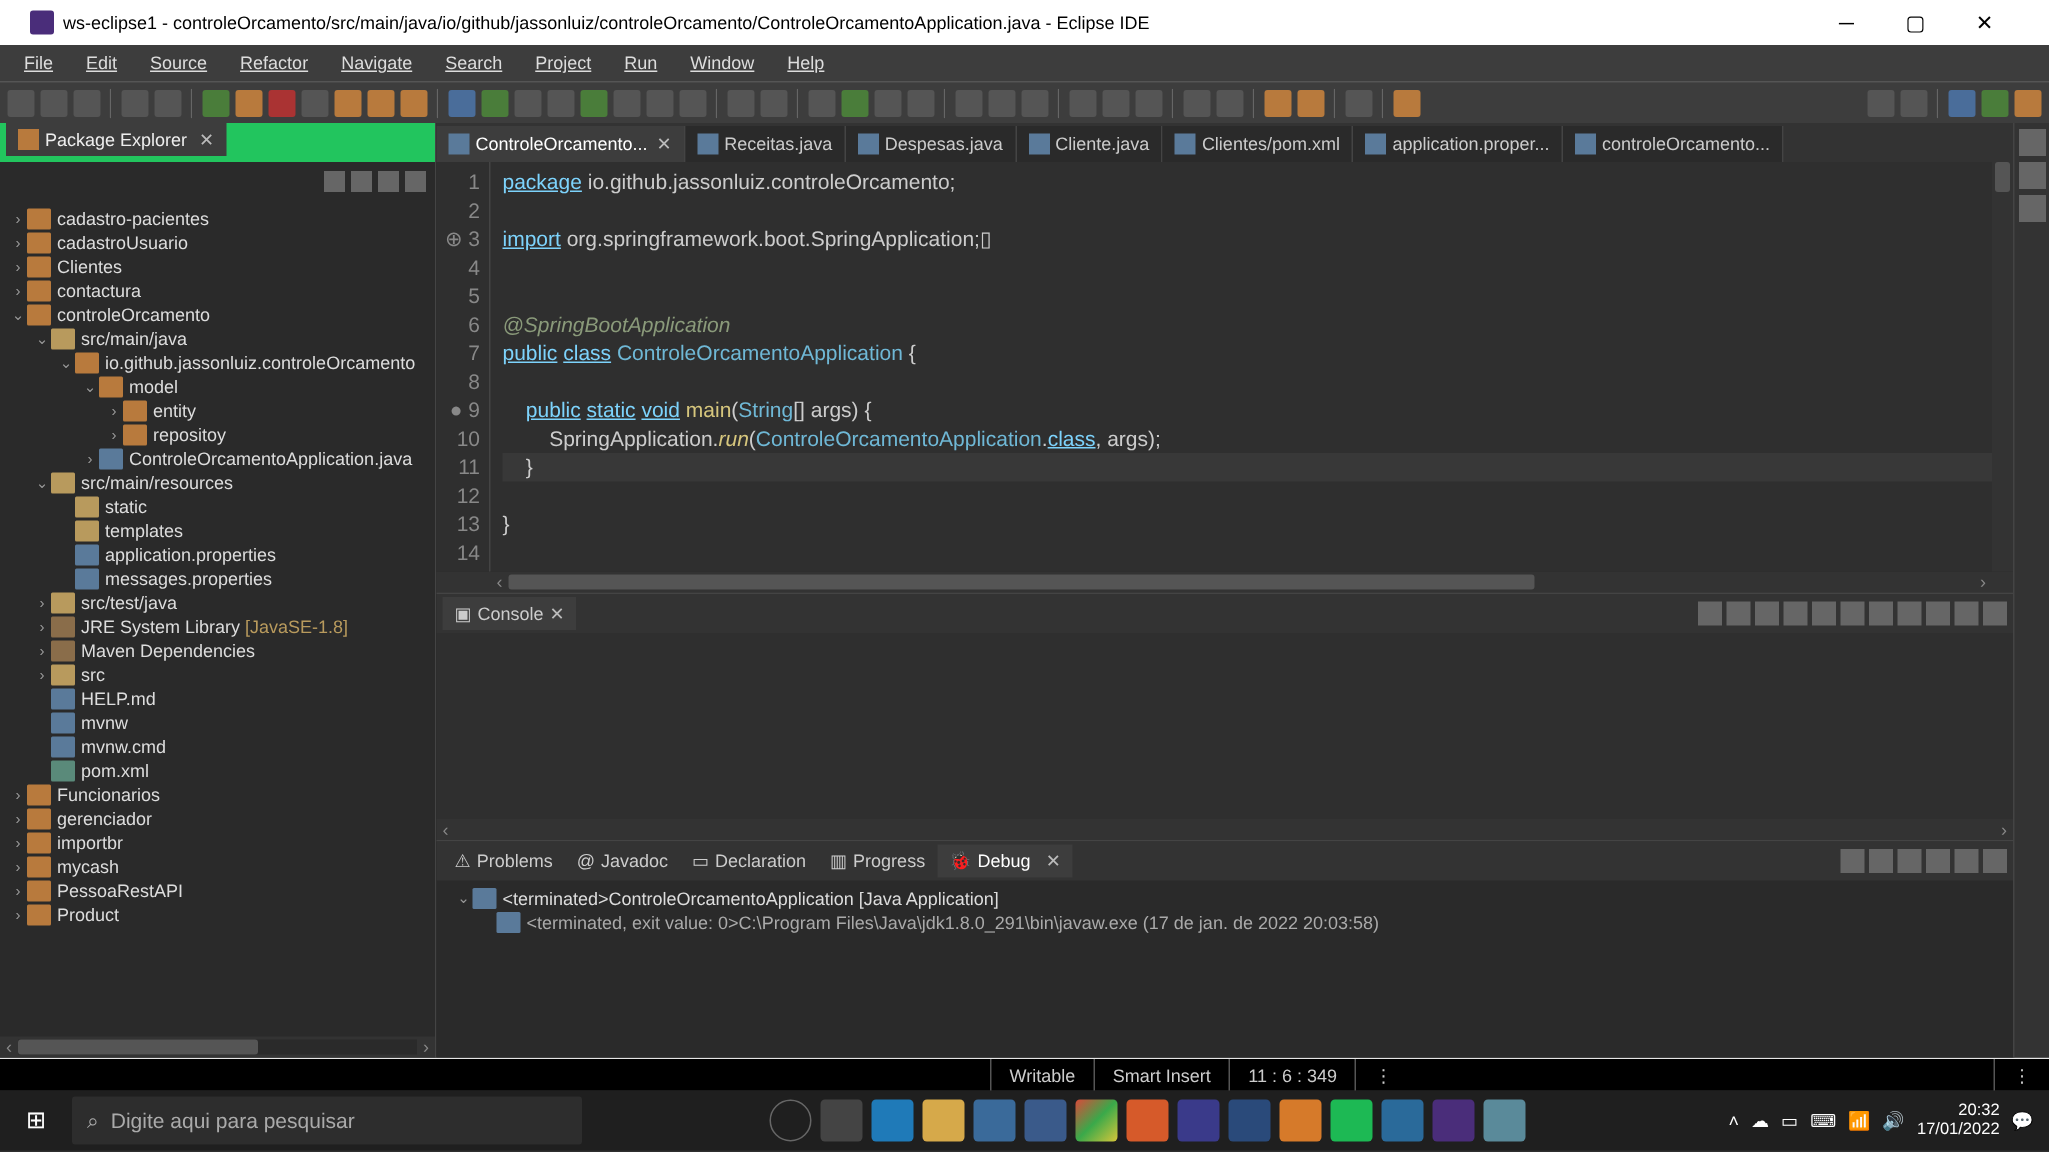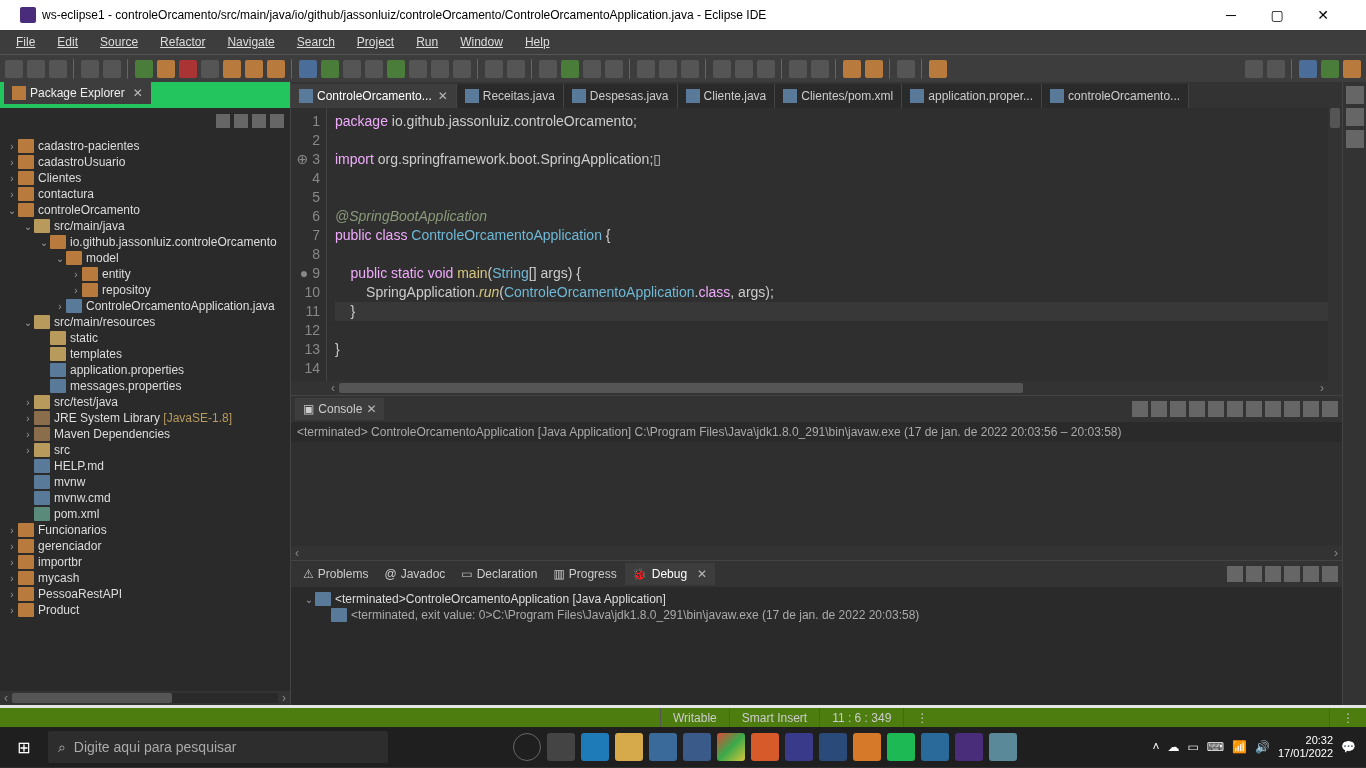--- a/index.html
+++ b/index.html
@@ -44,21 +44,21 @@
 .edtab{display:flex;align-items:center;gap:4px;padding:5px 8px;background:#2a2a2a;color:#ccc;font-size:12px;border-right:1px solid #444;}
 .edtab.active{background:#3d3d3d;color:#fff;}
 .edtab .eicon{width:14px;height:14px;background:#5a7a9a;}
 .edtab .close{color:#bbb;margin-left:2px;}
 .editor{flex:1;display:flex;background:#2f2f2f;font-family:Consolas,monospace;font-size:14px;position:relative;}
 .gutter{width:36px;background:#2f2f2f;color:#888;text-align:right;padding:4px 6px 0 0;line-height:19px;border-right:1px solid #444;}
 .gutter .gline{height:19px;}
 .codearea{flex:1;padding:4px 0 0 8px;line-height:19px;position:relative;}
 .codeline{height:19px;white-space:pre;}
 .cl-hl{background:#383838;}
-.kw{color:#f0abfc;}
+.kw{color:#7dd3fc;text-decoration:underline;}
 .cls{color:#6fb8d6;}
 .ann{color:#8a9a7a;font-style:italic;}
 .str{color:#d6c67d;}
 .mth{color:#d6c67d;font-style:italic;}
 .vsbar{width:14px;background:#333;position:relative;}
 .vsbar .vthumb{position:absolute;top:0;width:10px;left:2px;height:20px;background:#555;border-radius:2px;}
 .hsbar{height:14px;background:#333;display:flex;}
 .console-panel{height:165px;background:#2a2a2a;border-top:1px solid #444;display:flex;flex-direction:column;}
 .contabs{height:26px;background:#333;display:flex;align-items:center;justify-content:space-between;padding:0 4px;}
 .contab{display:flex;align-items:center;gap:4px;padding:4px 8px;background:#3d3d3d;}
@@ -66,21 +66,21 @@
 .conicons .ci{width:16px;height:16px;background:#666;}
 .conline{padding:3px 6px;color:#aaa;font-size:12px;}
 .conbody{flex:1;background:#2f2f2f;}
 .bottom-panels{height:145px;background:#2a2a2a;border-top:1px solid #444;display:flex;flex-direction:column;}
 .bptabs{height:26px;background:#333;display:flex;align-items:center;justify-content:space-between;padding:0 4px;}
 .bptab{display:flex;align-items:center;gap:4px;padding:4px 8px;color:#ccc;}
 .bptab.active{background:#3d3d3d;color:#fff;}
 .bptree{padding:4px 6px;font-size:12px;}
 .rightpanel{width:24px;background:#333;border-left:1px solid #444;}
 .rightpanel .ri{width:18px;height:18px;margin:4px auto;background:#666;}
-.statusbar{height:22px;background:#4d7c0f;border-top:3px solid #e5e5e5;display:flex;align-items:center;color:#ccc;font-size:12px;text-align:right;}
+.statusbar{height:22px;background:#000000;border-top:1px solid #e5e5e5;display:flex;align-items:center;color:#ccc;font-size:12px;text-align:right;}
 .statusbar .cell{padding:0 12px;border-left:1px solid #555;height:100%;display:flex;align-items:center;}
 .taskbar{height:40px;background:#1f1f1f;display:flex;align-items:center;color:#fff;}
 .taskbar .start{width:48px;height:40px;display:flex;align-items:center;justify-content:center;font-size:16px;}
 .taskbar .search{flex:0 0 340px;height:32px;background:#2d2d2d;display:flex;align-items:center;padding:0 10px;gap:8px;color:#aaa;font-size:14px;border-radius:2px;}
 .taskbar .apps{flex:1;display:flex;align-items:center;justify-content:center;gap:6px;}
 .taskbar .app{width:28px;height:28px;background:#444;border-radius:3px;}
 .taskbar .tray{display:flex;align-items:center;gap:8px;padding:0 10px;font-size:12px;}
 .taskbar .clock{text-align:right;line-height:13px;font-size:11px;}
 </style>
 </head>
@@ -438,21 +438,20 @@
           <div class="ci"></div>
           <div class="ci"></div>
           <div class="ci"></div>
           <div class="ci"></div>
           <div class="ci"></div>
           <div class="ci"></div>
           <div class="ci"></div>
           <div class="ci"></div>
         </div>
       </div>
-      <div class="conline">&lt;terminated&gt;  ControleOrcamentoApplication [Java Application] C:\Program Files\Java\jdk1.8.0_291\bin\javaw.exe  (17 de jan. de 2022 20:03:56 – 20:03:58)</div>
       <div class="conbody"></div>
       <div class="hsbar">
         <span style="width:12px;text-align:center;color:#888">‹</span>
         <div style="flex:1"></div>
         <span style="width:12px;text-align:center;color:#888">›</span>
       </div>
     </div>
 
     <div class="bottom-panels">
       <div class="bptabs">

